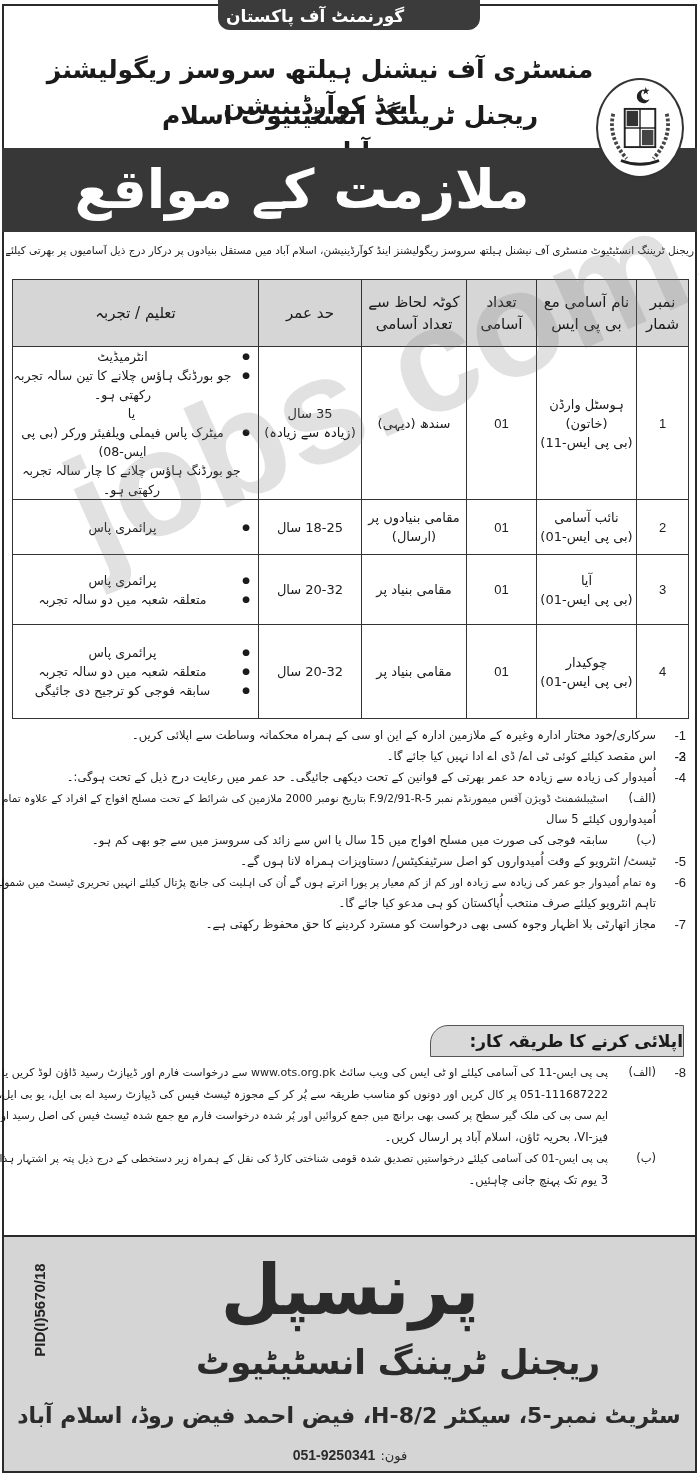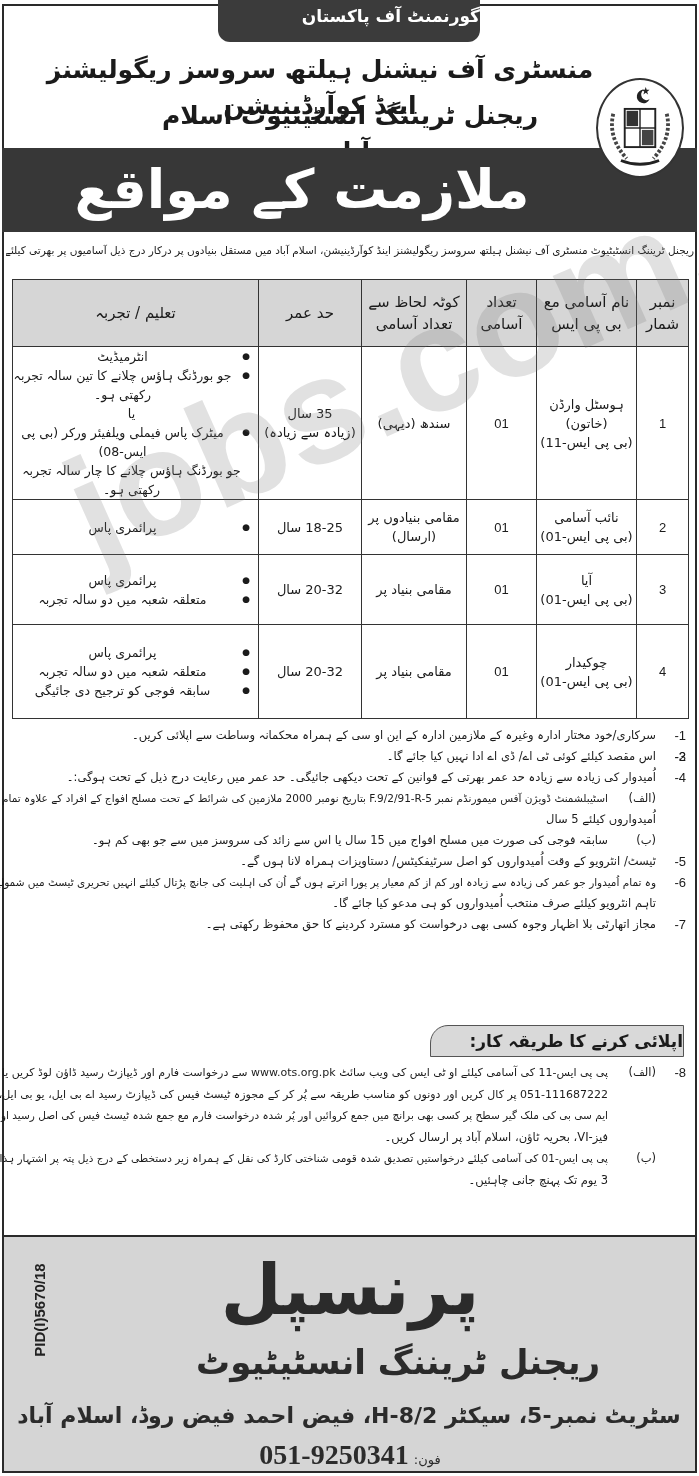--- a/index.html
+++ b/index.html
@@ -2,22 +2,22 @@
 <html><head>
 <meta charset="utf-8">
 <style>
   * { box-sizing: border-box; margin: 0; padding: 0; }
   html, body { width: 699px; height: 1476px; background: #ffffff; overflow: hidden; }
   body { font-family: "DejaVu Sans", sans-serif; color: #1b1b1b; position: relative; }
   .page { position: absolute; left: 0; top: 0; width: 699px; height: 1476px; background: #fff; }
   .rtl { direction: rtl; }
 
   
-  .gov-tab { position: absolute; left: 218px; top: 0; width: 262px; height: 42px; background: #3b3b3b;
-    border-radius: 0 0 12px 12px; color: #fff; text-align: right; font-size: 17px; line-height: 33px; font-weight: bold; padding-left: 8px; }
+  .gov-tab { position: absolute; left: 218px; top: 0; width: 262px; height: 30px; background: #3b3b3b;
+    border-radius: 0 0 12px 12px; color: #fff; text-align: left; font-size: 17px; line-height: 33px; font-weight: bold; padding-left: 8px; }
 
   
   .header-frame { position: absolute; left: 2px; top: 4px; width: 695px; height: 150px; border: 2px solid #2a2a2a; border-bottom: none; }
 
   .ministry { position: absolute; left: 40px; top: 52px; width: 560px; text-align: center; font-size: 25px; font-weight: bold; line-height: 36px; }
   .institute { position: absolute; left: 140px; top: 98px; width: 420px; text-align: center; font-size: 25px; font-weight: bold; line-height: 36px; }
 
   
   .emblem { position: absolute; left: 596px; top: 78px; width: 88px; height: 100px; border-radius: 50%;
     background: #fff; border: 2px solid #333; z-index: 3; }
@@ -70,21 +70,21 @@
   
   .footer { position: absolute; left: 2px; top: 1235px; width: 695px; height: 238px; background: #d5d5d5;
     border: 2px solid #2a2a2a; }
   .pid { position: absolute; left: -14px; top: 1300px; width: 110px; height: 20px; transform: rotate(-90deg); transform-origin: center;
     font-family: "Liberation Sans", sans-serif; font-weight: bold; font-size: 15px; color: #222; text-align: center; }
   .principal { position: absolute; left: 100px; top: 1240px; width: 500px; text-align: center; font-size: 70px; font-weight: bold; color: #2b2b2b; line-height: 100px; letter-spacing: 8px; }
   .rti { position: absolute; left: 100px; top: 1338px; width: 500px; text-align: right; font-size: 34px; font-weight: bold; color: #2b2b2b; line-height: 48px; }
   .address { position: absolute; left: 14px; top: 1396px; width: 670px; text-align: center; font-size: 22px; font-weight: bold; color: #2b2b2b; line-height: 40px; direction: rtl; }
   .phone { position: absolute; left: 200px; top: 1440px; width: 300px; text-align: center; color: #2b2b2b; line-height: 30px; direction: rtl; }
   .phone .lbl { font-size: 13px; }
-  .phone .val { font-family: Liberation Serif, serif; font-weight: bold; font-size: 28px; direction: ltr; unicode-bidi: embed; }
+  .phone .val { font-family: Liberation Sans, sans-serif; font-weight: bold; font-size: 14px; direction: ltr; unicode-bidi: embed; }
 </style>
 </head>
 <body>
 
 <div class="page">
 
   <div class="header-frame"></div>
   <div class="gov-tab rtl">گورنمنٹ آف پاکستان</div>
 
   <div class="ministry rtl">منسٹری آف نیشنل ہیلتھ سروسز ریگولیشنز اینڈ کوآرڈینیشن</div>
@@ -213,21 +213,21 @@
   <div class="notes">
     <div class="note"><span class="n">1-</span><span>سرکاری/خود مختار ادارہ وغیرہ کے ملازمین ادارہ کے این او سی کے ہمراہ محکمانہ وساطت سے اپلائی کریں۔</span></div>
     <div class="note"><span class="n">2-</span></div>
     <div class="note"><span class="n">3-</span><span>اس مقصد کیلئے کوئی ٹی اے/ ڈی اے ادا نہیں کیا جائے گا۔</span></div>
     <div class="note"><span class="n">4-</span><span>اُمیدوار کی زیادہ سے زیادہ حد عمر بھرتی کے قوانین کے تحت دیکھی جائیگی۔ حد عمر میں رعایت درج ذیل کے تحت ہوگی:۔</span></div>
     <div class="sub"><span class="lbl">(الف)</span><span style="white-space:nowrap;font-size:10.5px">اسٹیبلشمنٹ ڈویژن آفس میمورنڈم نمبر F.9/2/91-R-5 بتاریخ نومبر 2000 ملازمین کی شرائط کے تحت مسلح افواج کے افراد کے علاوہ تمام</span></div>
     <div class="cont-line">اُمیدواروں کیلئے 5 سال</div>
     <div class="sub"><span class="lbl">(ب)</span><span>سابقہ فوجی کی صورت میں مسلح افواج میں 15 سال یا اس سے زائد کی سروسز میں سے جو بھی کم ہو۔</span></div>
     <div class="note"><span class="n">5-</span><span>ٹیسٹ/ انٹرویو کے وقت اُمیدواروں کو اصل سرٹیفکیٹس/ دستاویزات ہمراہ لانا ہوں گے۔</span></div>
     <div class="note"><span class="n">6-</span><span style="font-size:10.5px">وہ تمام اُمیدوار جو عمر کی زیادہ سے زیادہ اور کم از کم معیار پر پورا اترتے ہوں گے اُن کی اہلیت کی جانچ پڑتال کیلئے انہیں تحریری ٹیسٹ میں شمولیت کی اجازت ہوگی۔</span></div>
-    <div class="cont-line">تاہم انٹرویو کیلئے صرف منتخب اُمیدواروں کو ہی مدعو کیا جائے گا۔</div>
+    <div class="cont-line">تاہم انٹرویو کیلئے صرف منتخب اُپاکستان کو ہی مدعو کیا جائے گا۔</div>
     <div class="note"><span class="n">7-</span><span>مجاز اتھارٹی بلا اظہار وجوہ کسی بھی درخواست کو مسترد کردینے کا حق محفوظ رکھتی ہے۔</span></div>
   </div>
 
   <div class="method">اپلائی کرنے کا طریقہ کار:</div>
 
   <div class="apply">
     <div class="row"><span class="n">8-</span><span class="lbl">(الف)</span><span style="font-size:11px">پی پی ایس-11 کی آسامی کیلئے او ٹی ایس کی ویب سائٹ www.ots.org.pk سے درخواست فارم اور ڈیپازٹ رسید ڈاؤن لوڈ کریں یا</span></div>
     <div class="row" style="font-size:11px">051-111687222 پر کال کریں اور دونوں کو مناسب طریقہ سے پُر کر کے مجوزہ ٹیسٹ فیس کی ڈیپازٹ رسید اے بی ایل، یو بی ایل، ایچ بی ایل،</div>
     <div class="row" style="font-size:10.5px">ایم سی بی کی ملک گیر سطح پر کسی بھی برانچ میں جمع کروائیں اور پُر شدہ درخواست فارم مع جمع شدہ ٹیسٹ فیس کی اصل رسید او ٹی ایس ا، سنٹرل ایونیو،</div>
     <div class="row">فیز-VI، بحریہ ٹاؤن، اسلام آباد پر ارسال کریں۔</div>

